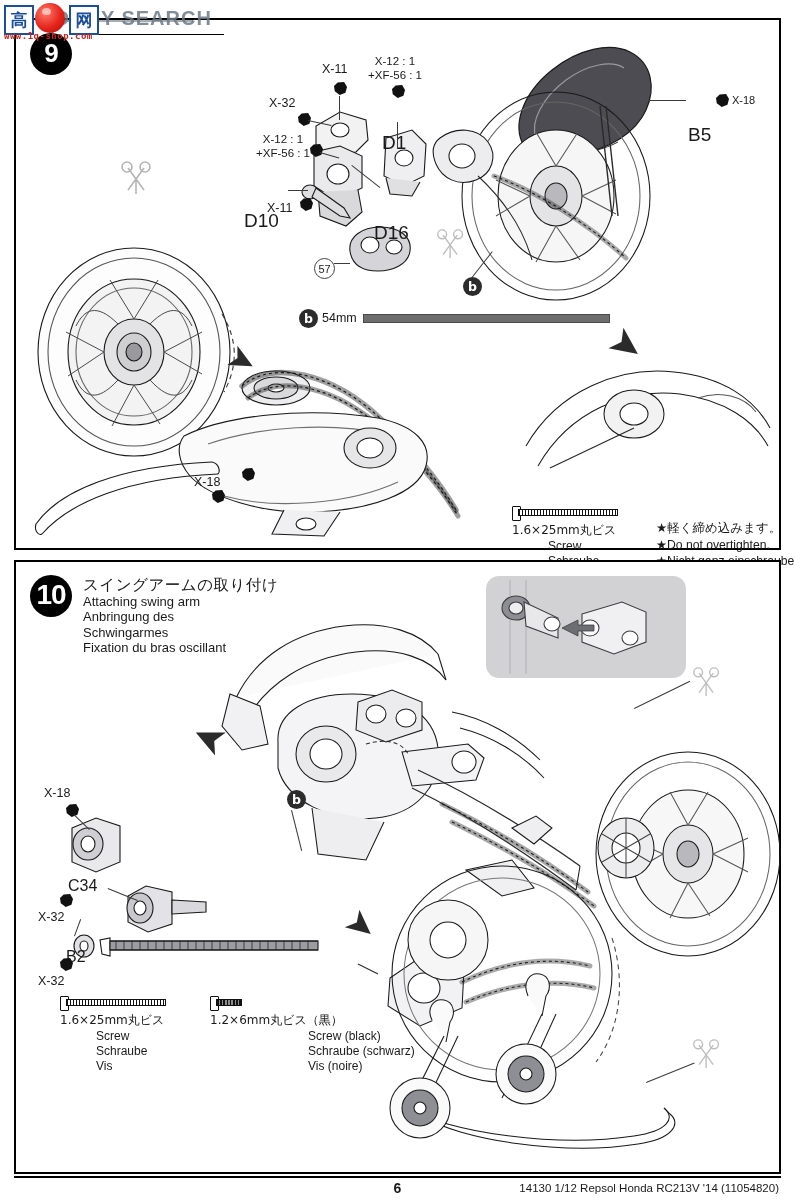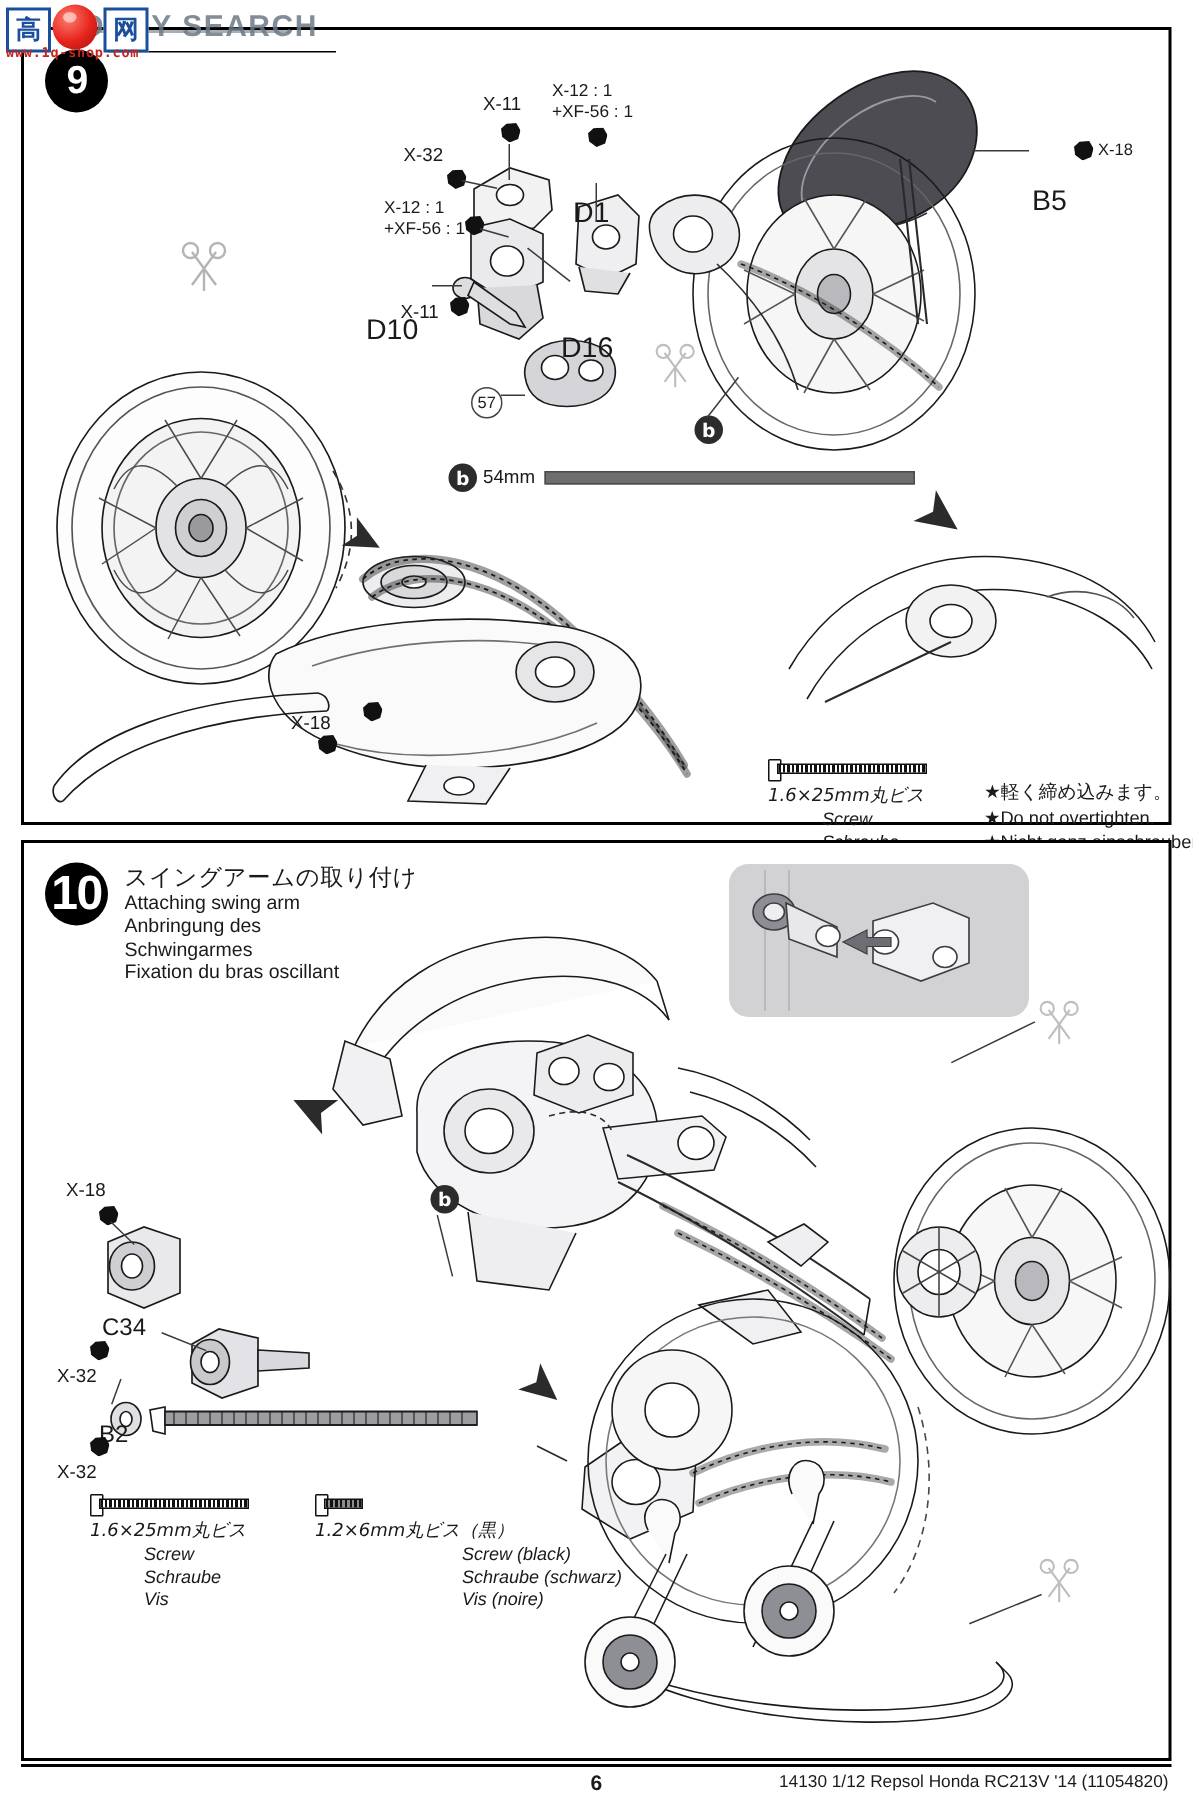--- a/index.html
+++ b/index.html
@@ -36,54 +36,54 @@
 
   
   .step-head{position:absolute;display:flex;align-items:flex-start;}
   .step-num{
     width:42px;height:42px;border-radius:50%;background:#000;color:#fff;
     display:flex;align-items:center;justify-content:center;
     font-size:26px;font-weight:700;flex:none;position:relative;
     font-family:"Liberation Sans",sans-serif;
   }
   .step-num span{position:relative;top:-1px;letter-spacing:-1px;}
-  .step-num.two{font-size:32px;}
+  .step-num.two{font-size:28px;}
   .step-titles{margin-left:11px;padding-top:1px;}
   .t-jp{font-size:15.5px;font-family:"DejaVu Sans",sans-serif;letter-spacing:.5px;line-height:1.18;}
   .t-en,.t-de,.t-fr{font-size:13px;line-height:1.17;font-family:"Liberation Sans",sans-serif;}
   .hdr-rule{position:absolute;height:1px;background:#000;}
 
   
   .lbl{position:absolute;font-size:12.5px;white-space:nowrap;line-height:1.15;font-family:"Liberation Sans",sans-serif;}
   .lbl.sm{font-size:11px;}
   .lbl.big{font-size:19px;margin-top:32px;}
   .lbl.mid{font-size:16px;}
 
   
-  .mix{position:absolute;font-size:11.5px;line-height:1.18;white-space:nowrap;text-align:left;}
+  .mix{position:absolute;font-size:11.5px;line-height:1.18;white-space:nowrap;text-align:center;}
 
   
   .blob{position:absolute;width:13px;height:13px;background:#111;
     clip-path:polygon(28% 4%,78% 0%,100% 38%,88% 82%,44% 100%,6% 72%,0% 30%);}
 
   
   .ln{position:absolute;background:#3a3a3a;height:1px;transform-origin:0 0;}
 
   
   .cmark{position:absolute;width:19px;height:19px;border-radius:50%;background:#2c2c2c;color:#fff;
     font-size:12.5px;font-weight:700;display:flex;align-items:center;justify-content:center;
     font-family:"DejaVu Sans",sans-serif;}
   .cnum{position:absolute;width:19px;height:19px;border-radius:50%;border:1.4px solid #444;color:#222;
     font-size:11px;display:flex;align-items:center;justify-content:center;background:#fff;}
 
   
   .lenbar{position:absolute;height:7px;background:#6e6e6e;border:1px solid #4a4a4a;}
 
   
-  .screw-wrap{position:absolute;font-style:italic;}
+  .screw-wrap{position:absolute;}
   .screw-pic{position:relative;height:13px;}
   .screw-head{position:absolute;left:0;top:0;width:7px;height:13px;background:#fff;border:1.4px solid #111;border-radius:1px;}
   .screw-shaft{position:absolute;top:3px;height:7px;background:
      repeating-linear-gradient(90deg,#111 0 1.5px,#fff 1.5px 3px);
      border:1.2px solid #111;box-sizing:border-box;}
   .screw-shaft.blk{background:repeating-linear-gradient(90deg,#111 0 1.6px,#8d8d8d 1.6px 3.2px);}
   .sc-jp{font-size:12px;font-family:"DejaVu Sans",sans-serif;margin-top:3px;white-space:nowrap;}
   .sc-sub{font-size:12px;line-height:1.24;margin-left:36px;font-family:"Liberation Sans",sans-serif;}
   .sc-sub.ind2{margin-left:98px;}
 

